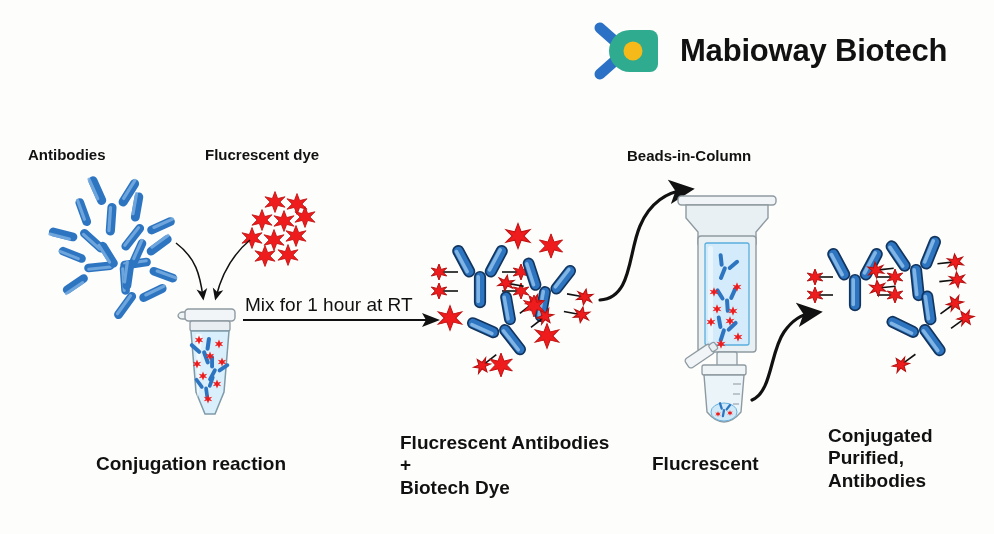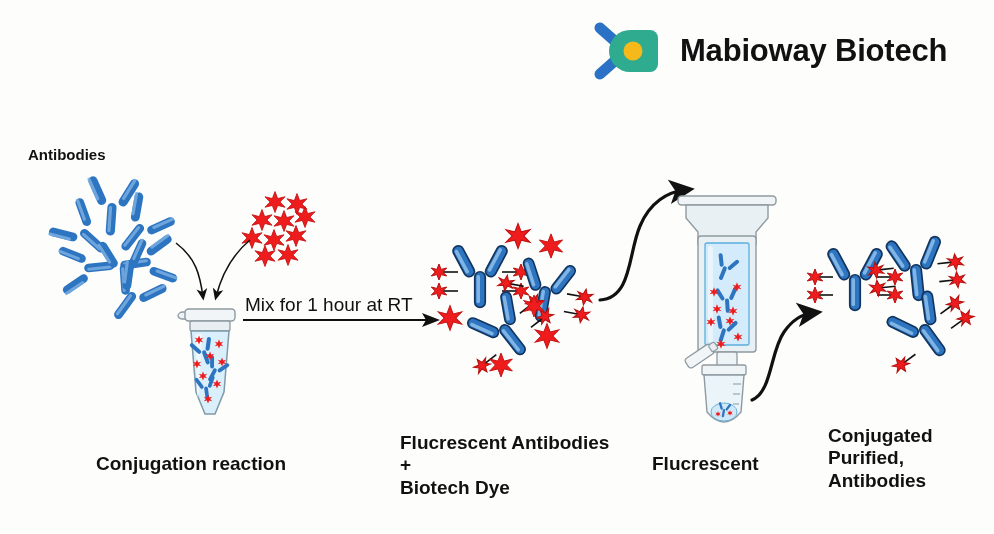--- a/index.html
+++ b/index.html
@@ -329,21 +329,23 @@
         <use href="#star6s" transform="translate(40,-4)"></use>
         <use href="#star6s" transform="translate(40,14)"></use>
         <use href="#star6s" transform="translate(-40,14)"></use>
       </g>
     </g>
 
   </svg>
 
   <div class="lbl lbl-small" style="left:28px; top:146px; width:190px;">Antibodies</div>
 
-
+  <div class="lbl lbl-small" style="left:205px; top:146px; width:180px;">Flucrescent dye</div>
+
+  <div class="lbl lbl-small" style="left:627px; top:147px; width:200px;">Beads-in-Column</div>
 
   <div class="lbl lbl-mix" style="left:245px; top:294px; width:190px;">Mix for 1 hour at RT</div>
 
   <div class="lbl lbl-step" style="left:96px; top:453px; width:240px;">Conjugation reaction</div>
 
   <div style="position:absolute; left:400px; top:432px; width:225px;">
     <div class="lbl lbl-step" style="position:static; width:100%;">Flucrescent Antibodies</div>
     <div class="lbl lbl-step" style="position:static; width:100%;">+</div>
     <div class="lbl lbl-step" style="position:static; width:100%;">Biotech Dye</div>
   </div>

